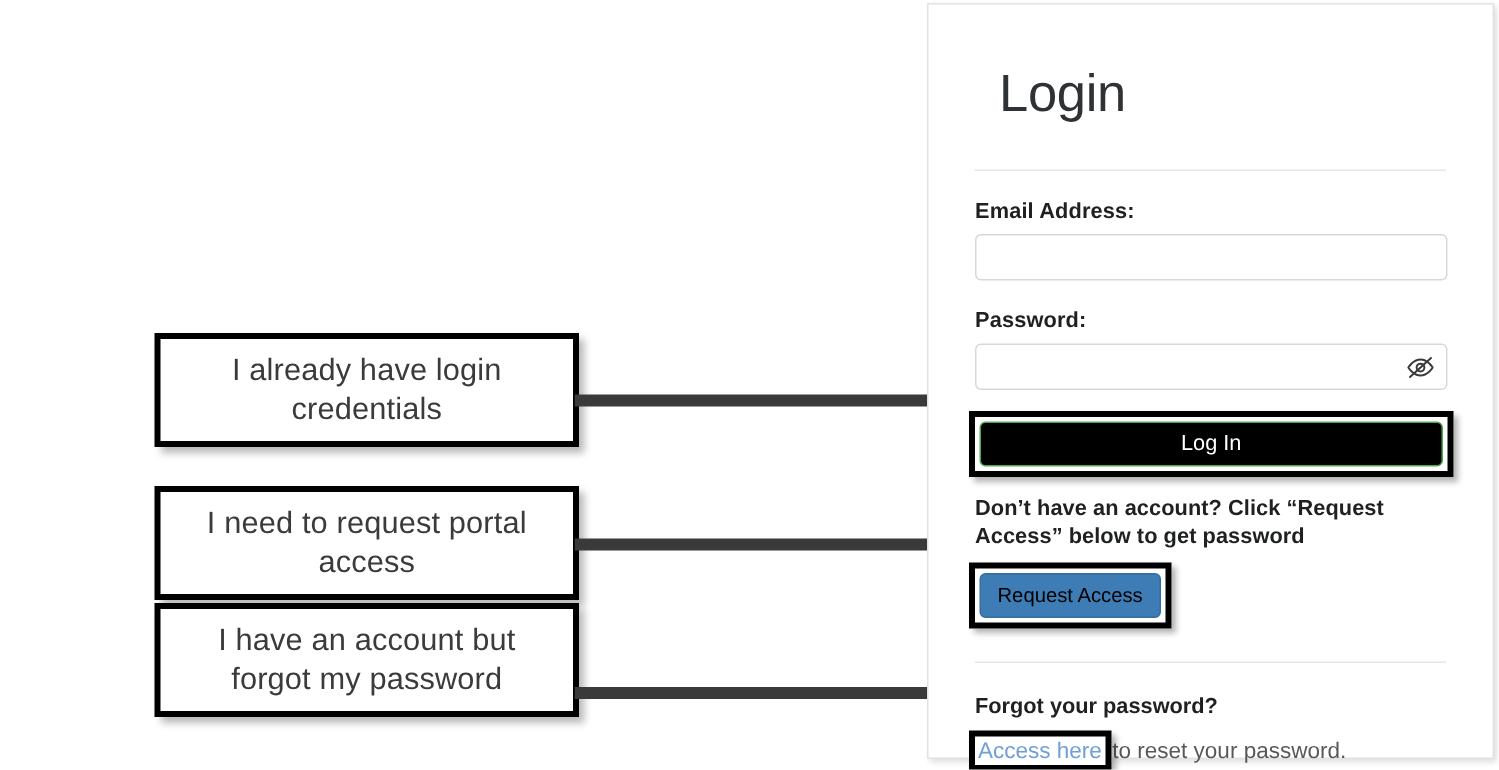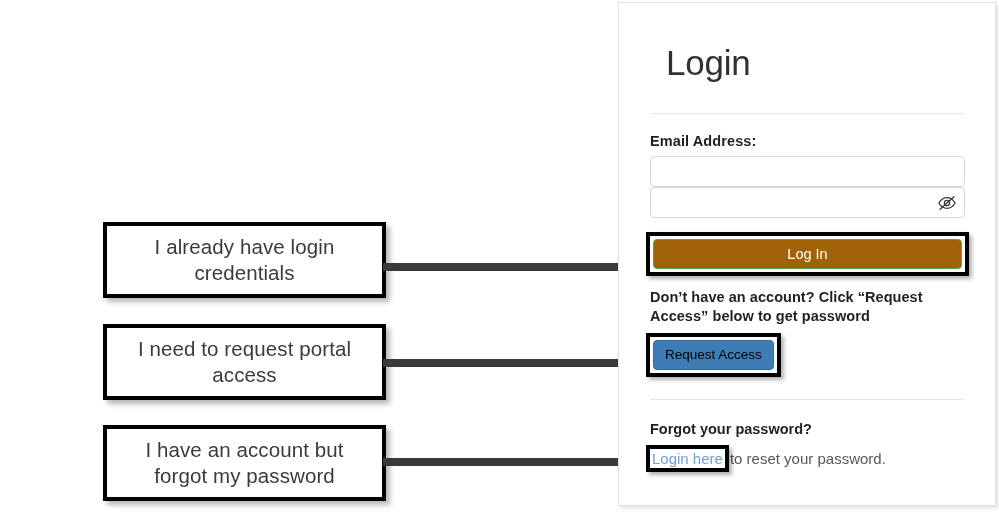--- a/index.html
+++ b/index.html
@@ -27,21 +27,21 @@
     justify-content: center;
     text-align: center;
     color: #3b3b3b;
     font-size: 20.5px;
     line-height: 1.28;
     letter-spacing: 0.1px;
     padding: 20px 10px;
   }
   #callout-1 { left: 103px; top: 222px; width: 283px; height: 76px; }
   #callout-2 { left: 103px; top: 324px; width: 283px; height: 76px; }
-  #callout-3 { left: 103px; top: 425px; width: 283px; height: 76px; }
+  #callout-3 { left: 103px; top: 402px; width: 283px; height: 76px; }
 
   
   .arrow {
     position: absolute;
     height: 26px;
     pointer-events: none;
   }
   #arrow-1 { left: 383px; top: 254px; width: 262px; }
   #arrow-2 { left: 383px; top: 350px; width: 262px; }
   #arrow-3 { left: 383px; top: 449px; width: 262px; }
@@ -120,21 +120,21 @@
   #login-button-hl {
     margin: 14px 0 0 -4px;
     width: 323px;
     padding: 3px;
   }
   #login-button {
     display: block;
     box-sizing: border-box;
     width: 100%;
     height: 30px;
-    background: #a16207;
+    background: #000000;
     border: 1px solid #4fa84f;
     border-radius: 4px;
     color: #ffffff;
     font-size: 14.5px;
     font-family: "Liberation Sans", sans-serif;
     cursor: pointer;
     line-height: 28px;
     padding: 0;
   }
 
@@ -231,20 +231,21 @@
 </div>
 
 <div id="login-panel">
 
   <h1 id="login-title">Login</h1>
   <hr class="panel-rule">
 
   <div class="field-label">Email Address:</div>
   <input class="text-input" type="text" id="email-input" placeholder="" style="">
 
+  <div class="field-label">Password:</div>
   <div class="pw-wrap">
     <input class="text-input" type="password" id="password-input" placeholder="" style="">
     <svg id="toggle-password-icon" viewBox="0 0 24 24" fill="none" stroke="#3a3a3a" stroke-width="1.6" stroke-linecap="round" stroke-linejoin="round">
       <path d="M2.3 12S6 5.6 12 5.6 21.7 12 21.7 12 18 18.4 12 18.4 2.3 12 2.3 12Z"></path>
       <circle cx="12" cy="12" r="3.1"></circle>
       <line x1="3.6" y1="19.6" x2="20.4" y2="4.4"></line>
     </svg>
   </div>
 
   <div class="hl" id="login-button-hl">
@@ -256,18 +257,18 @@
   <div class="hl" id="request-access-hl">
     <button id="request-access-button">Request Access</button>
   </div>
 
   <hr id="section-divider">
 
   <div id="forgot-heading">Forgot your password?</div>
 
   <div id="reset-line">
     <span class="hl" id="click-here-hl">
-      <a id="click-here-link" href="#">Login here</a>
+      <a id="click-here-link" href="#">Access here</a>
     </span>
     <span id="reset-tail"> to reset your password.</span>
   </div>
 
 </div>
 
 </body></html>

